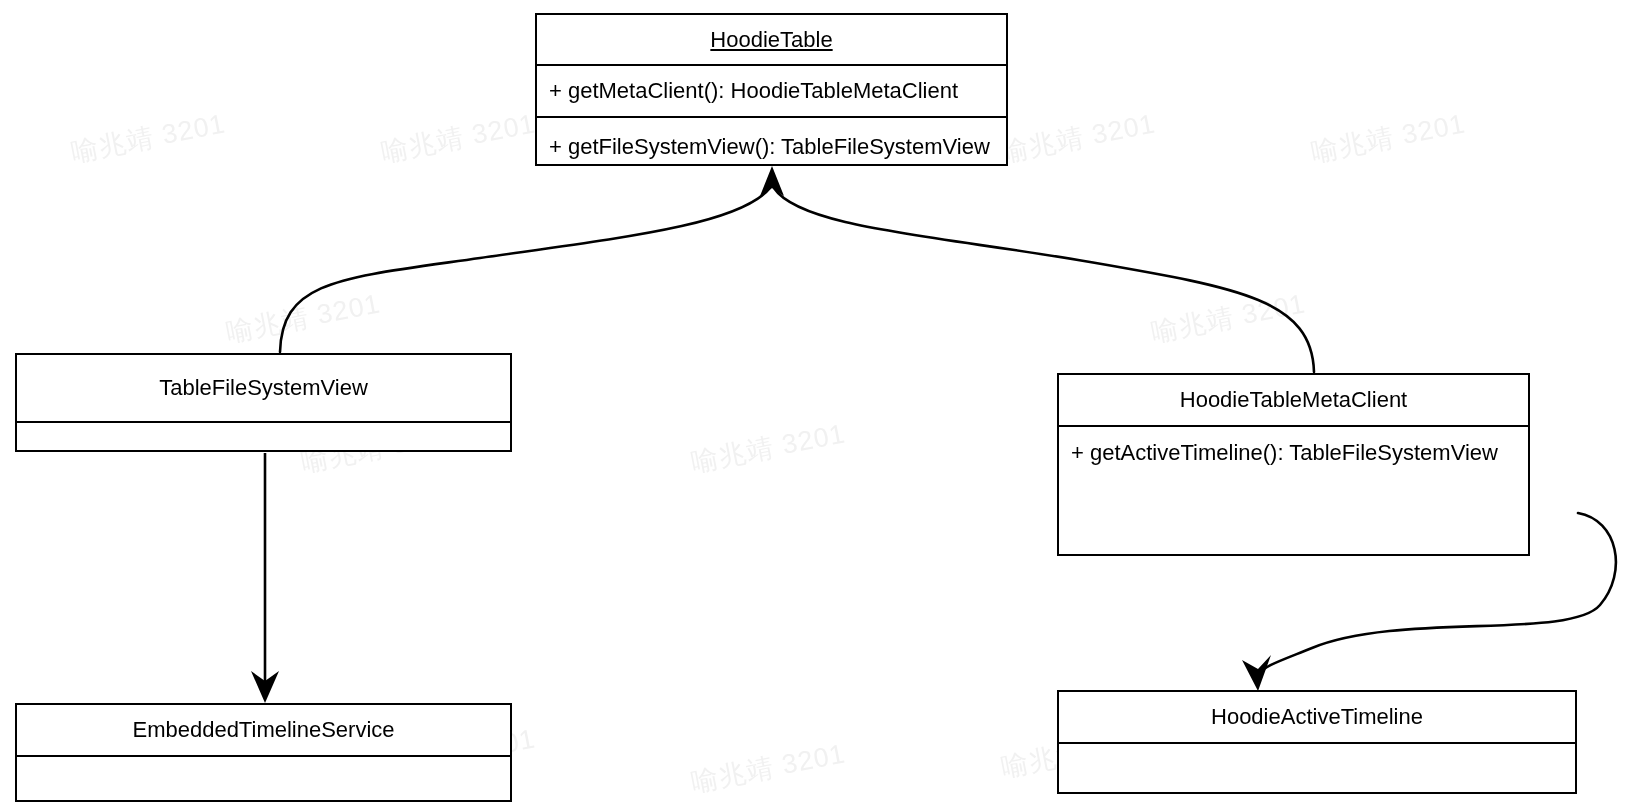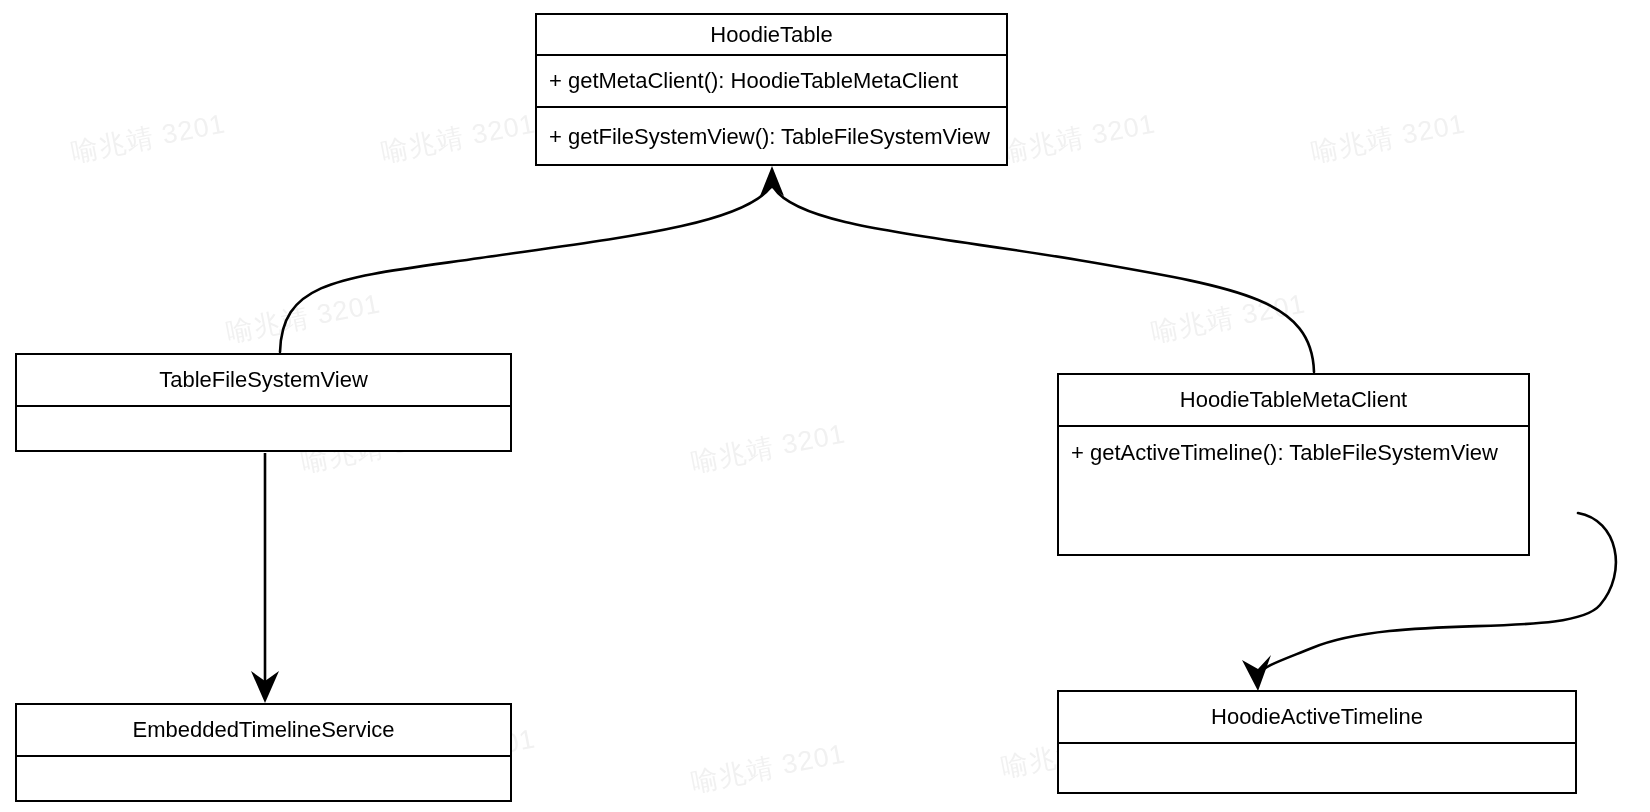--- a/index.html
+++ b/index.html
@@ -114,27 +114,27 @@
     <polygon points="772,166 760,196 772,188 784,196" fill="#000000"></polygon>
 
     <line x1="265" y1="453" x2="265" y2="686" stroke="#000000" stroke-width="2.6"></line>
     <polygon points="265,703 251,671 265,681 279,671" fill="#000000"></polygon>
 
     <path d="M 1578,513 C 1618,520 1628,572 1600,605 C 1570,640 1400,612 1312,648 C 1280,661 1264,666 1259,674" fill="none" stroke="#000000" stroke-width="2.6" stroke-linecap="round"></path>
     <polygon points="1258,691 1242,660 1258,669 1271,655" fill="#000000"></polygon>
   </svg>
 
   <div class="uml-class" style="left:535px; top:13px; width:473px; height:153px;">
-    <div class="uml-header" style="height:41px;">HoodieTable</div>
+    <div class="uml-header" style="height:51px;text-decoration:underline;">HoodieTable</div>
     <div class="uml-compartment" style="height:50px;">+ getMetaClient(): HoodieTableMetaClient</div>
     <div class="uml-compartment" style="height:60px;">+ getFileSystemView(): TableFileSystemView</div>
   </div>
 
   <div class="uml-class" style="left:15px; top:353px; width:497px; height:99px;">
-    <div class="uml-header" style="height:52px;">TableFileSystemView</div>
+    <div class="uml-header" style="height:68px;">TableFileSystemView</div>
     <div class="uml-compartment empty" style="height:43px;"></div>
   </div>
 
   <div class="uml-class" style="left:1057px; top:373px; width:473px; height:183px;">
     <div class="uml-header" style="height:52px;">HoodieTableMetaClient</div>
     <div class="uml-compartment" style="height:52px;">+ getActiveTimeline(): TableFileSystemView</div>
   </div>
 
   <div class="uml-class" style="left:15px; top:703px; width:497px; height:99px;">
     <div class="uml-header" style="height:52px;">EmbeddedTimelineService</div>

